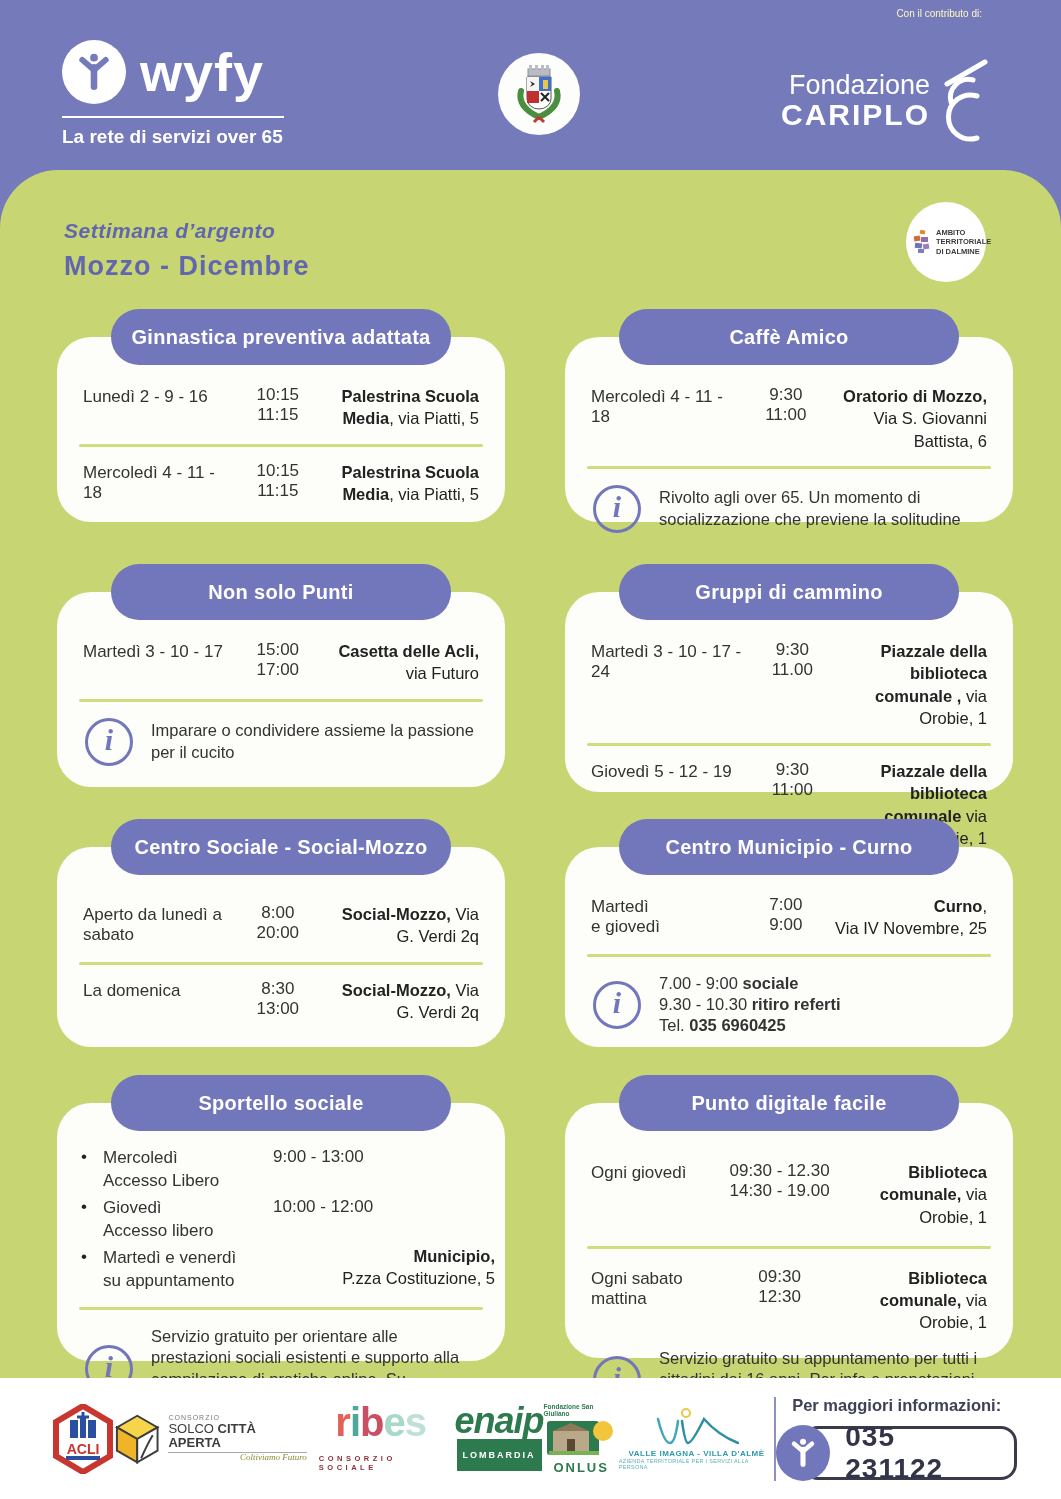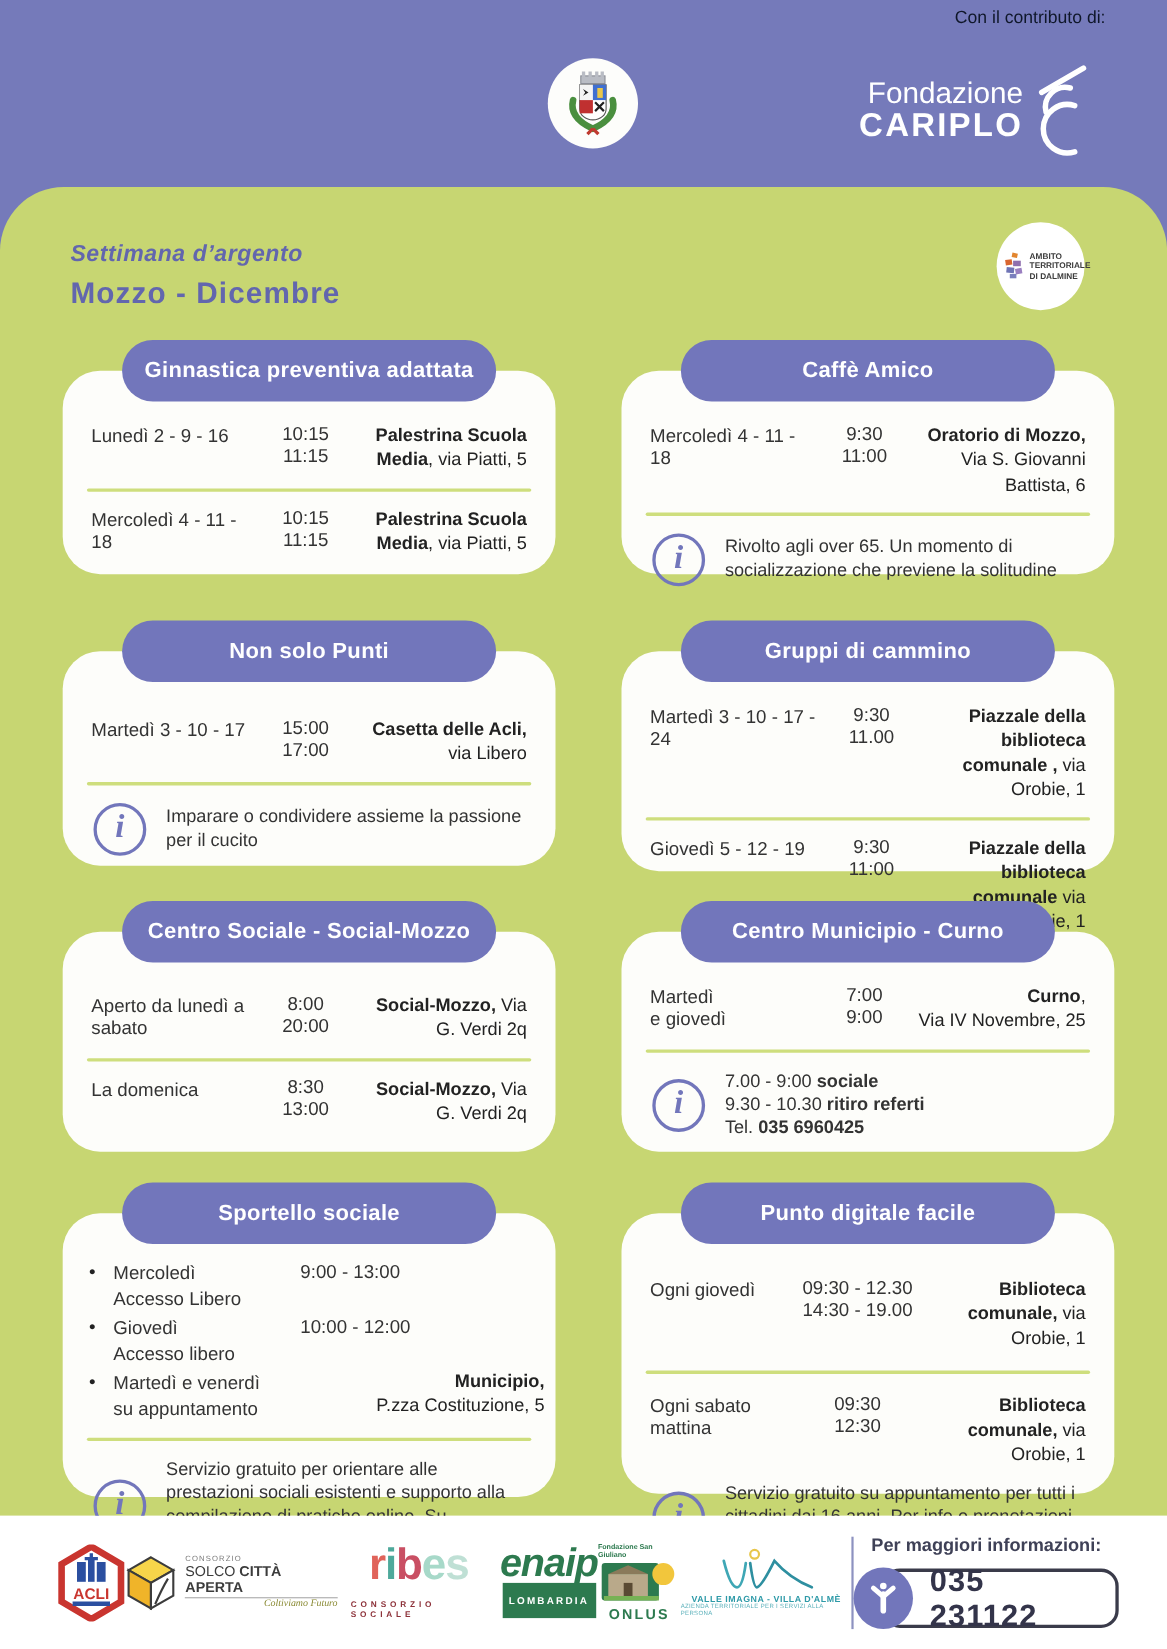--- a/index.html
+++ b/index.html
@@ -1,21 +1,21 @@
 <!DOCTYPE html>
 <html><head>
 <meta charset="utf-8">
 <style>
   * { margin:0; padding:0; box-sizing:border-box; }
   body { font-family:"Liberation Sans", sans-serif; background:#ffffff; }
   .page { position:relative; width:1061px; height:1499px; margin:0 auto; background:#ffffff; overflow:hidden; }
 
   
   .band { position:absolute; top:0; left:0; width:1061px; height:330px; background:#757aba; }
-  .contrib { position:absolute; top:8px; right:56px; color:#0f172a; font-size:16px; }
+  .contrib { position:absolute; top:8px; right:79px; color:#fef9c3; font-size:10px; }
 
   .wyfy-block { position:absolute; top:40px; left:62px; width:240px; }
   .wyfy-row { display:flex; align-items:center; gap:14px; }
   .wyfy-circle { width:64px; height:64px; border-radius:50%; background:#ffffff; display:flex; align-items:center; justify-content:center; }
   .wyfy-word { color:#ffffff; font-size:54px; font-weight:bold; letter-spacing:1px; line-height:1; }
   .wyfy-rule { height:2px; background:#ffffff; margin:12px 0 8px 0; width:222px; }
   .wyfy-tag { color:#ffffff; font-size:19px; font-weight:bold; }
 
   .crest-circle { position:absolute; top:53px; left:498px; width:82px; height:82px; border-radius:50%; background:#fdfdfb; display:flex; align-items:center; justify-content:center; }
 
@@ -84,20 +84,35 @@
   .phone-num { font-size:28px; font-weight:600; color:#33344a; letter-spacing:1px; }
 </style>
 </head>
 <body>
 
 <div class="page">
 
   <div class="band">
     <div class="contrib">Con il contributo di:</div>
 
+    <div class="wyfy-block">
+      <div class="wyfy-row">
+        <div class="wyfy-circle">
+          <svg width="44" height="44" viewBox="0 0 24 24" fill="none" stroke="#757aba" stroke-linecap="round">
+            <circle cx="12" cy="4.2" r="2.1" fill="#757aba" stroke="none"></circle>
+            <line x1="12" y1="9.5" x2="12" y2="20" stroke-width="3.6"></line>
+            <line x1="11.5" y1="10.5" x2="5.6" y2="5.4" stroke-width="3.2"></line>
+            <line x1="12.5" y1="10.5" x2="18.4" y2="5.4" stroke-width="3.2"></line>
+          </svg>
+        </div>
+        <div class="wyfy-word">wyfy</div>
+      </div>
+      <div class="wyfy-rule"></div>
+      <div class="wyfy-tag">La rete di servizi over 65</div>
+    </div>
 
     <div class="crest-circle">
       <svg width="56" height="62" viewBox="0 0 56 62">
         <path d="M10 28 Q6 44 28 54 Q50 44 46 28" fill="none" stroke="#4a8f3f" stroke-width="6" stroke-linecap="round"></path>
         <path d="M28 54 l-5 5 M28 54 l5 5" stroke="#c03a30" stroke-width="3"></path>
         <rect x="17" y="6" width="22" height="7" fill="#b9bcc4" stroke="#8a8d96" stroke-width="1"></rect>
         <rect x="18" y="2" width="3" height="5" fill="#b9bcc4"></rect>
           <rect x="24" y="2" width="3" height="5" fill="#b9bcc4"></rect>
           <rect x="30" y="2" width="3" height="5" fill="#b9bcc4"></rect>
           <rect x="35" y="2" width="3" height="5" fill="#b9bcc4"></rect>
@@ -176,25 +191,25 @@
     <div class="info">
       <div class="info-icon">i</div>
       <div class="info-text">Rivolto agli over 65.  Un momento di socializzazione che previene la solitudine</div>
     </div>
   </div>
 
   <div class="card" style="left:57px; top:592px; height:195px;">
     <div class="pill">
         <span>Non solo Punti</span>
       </div>
-    <div class="row" style="margin-top:12px;">
+    <div class="row" style="margin-top:0;">
       <div class="day">Martedì 3 - 10 - 17</div>
       <div class="times">15:00
 17:00</div>
-      <div class="loc"><span class="b">Casetta delle Acli,</span><span> via Libero</span></div>
+      <div class="loc"><span class="b">Casetta delle Acli,</span><span> via Futuro</span></div>
     </div>
     <div class="divider"></div>
     <div class="info">
       <div class="info-icon">i</div>
       <div class="info-text">Imparare o condividere assieme la passione per il cucito</div>
     </div>
   </div>
 
   <div class="card" style="left:565px; top:592px; height:200px;">
     <div class="pill">

